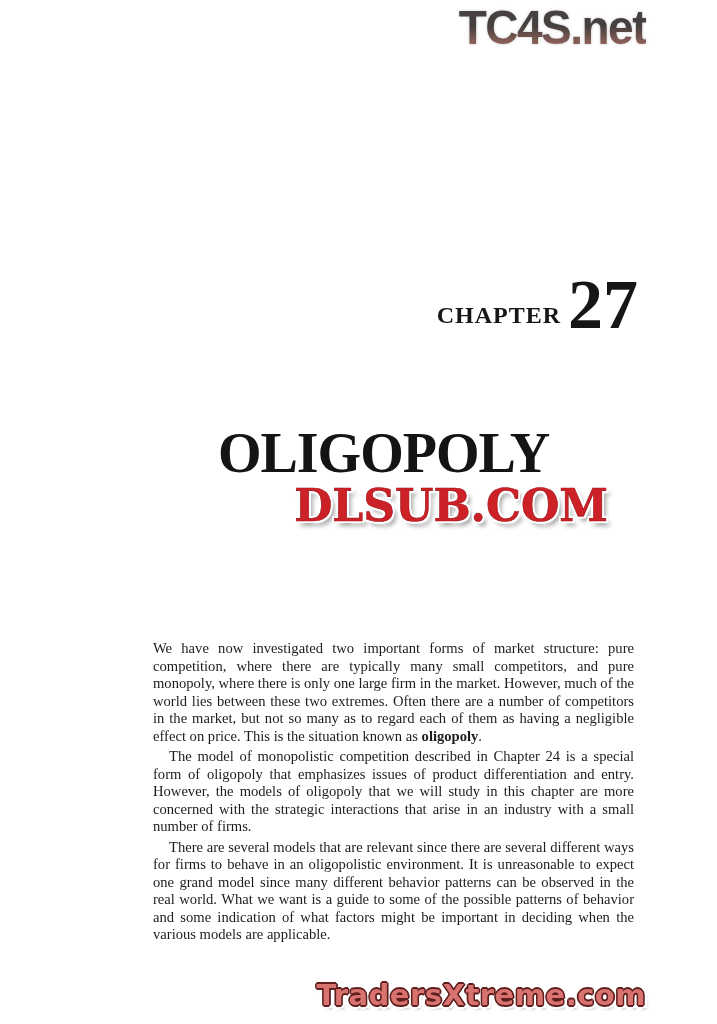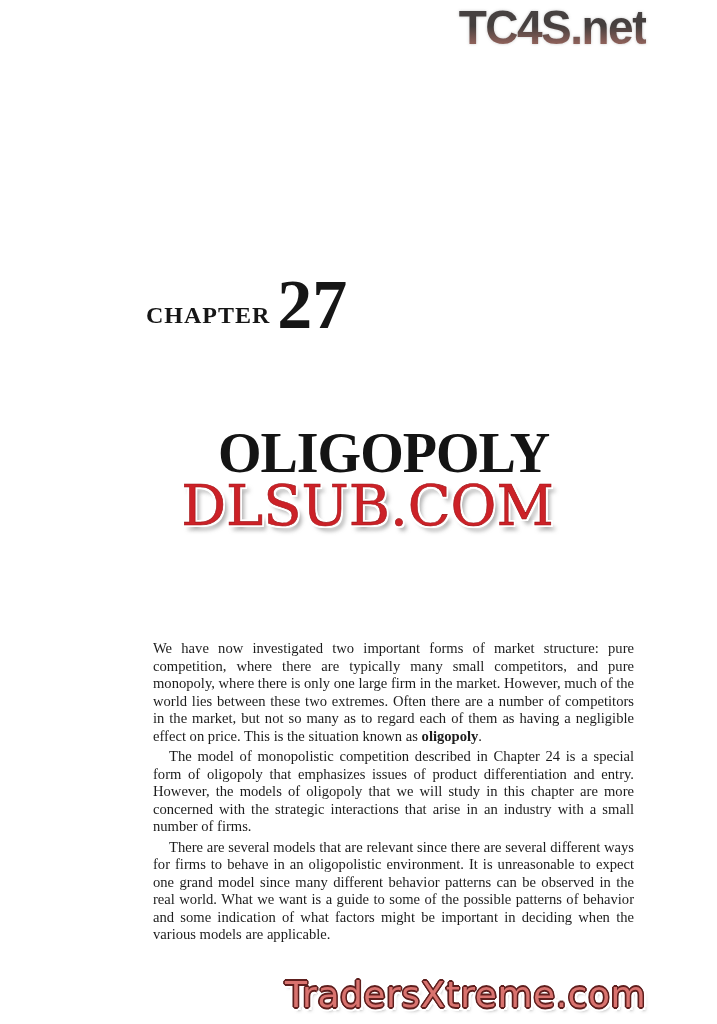--- a/index.html
+++ b/index.html
@@ -43,23 +43,23 @@
       -webkit-background-clip: text;
       background-clip: text;
       color: transparent;
     }
   }
 
   
   .chapter-line {
     position: absolute;
     top: 270px;
-    left: 146px;
+    left: 157px;
     width: 481px;
-    text-align: left;
+    text-align: right;
     line-height: 70px;
     white-space: nowrap;
     color: #161616;
   }
   .chapter-word {
     font-family: "Liberation Serif", serif;
     font-weight: bold;
     font-size: 24px;
     letter-spacing: 1px;
     vertical-align: 5px;
@@ -87,24 +87,24 @@
     color: #141414;
     white-space: nowrap;
   }
 
   
   .dlsub {
     position: absolute;
     top: 482px;
     left: 127px;
     width: 481px;
-    text-align: center;
+    text-align: right;
     font-family: "DejaVu Serif", serif;
-    font-weight: normal;
-    font-size: 56px;
+    font-weight: bold;
+    font-size: 44px;
     line-height: 48px;
     letter-spacing: 0px;
     color: var(--dlsub-red);
     -webkit-text-stroke: 0.6px var(--dlsub-edge);
     white-space: nowrap;
     text-shadow:
       -2px 0 0 #ffffff, 2px 0 0 #ffffff, 0 -2px 0 #ffffff, 0 2px 0 #ffffff,
       -2px -2px 0 #ffffff, 2px 2px 0 #ffffff, -2px 2px 0 #ffffff, 2px -2px 0 #ffffff,
       4px 5px 4px rgba(140,140,140,0.75);
   }
@@ -125,22 +125,22 @@
   .para + .para { margin-top: 3px; }
   .para.indent { text-indent: 16px; }
   .para b { font-weight: bold; }
 
   
   .traders {
     position: absolute;
     top: 978px;
     right: 4px;
     font-family: "DejaVu Sans", sans-serif;
-    font-weight: normal;
-    font-size: 36px;
+    font-weight: bold;
+    font-size: 29px;
     line-height: 34px;
     letter-spacing: 0.5px;
     color: var(--traders-salmon);
     white-space: nowrap;
     text-shadow:
       -1px -1px 0 var(--traders-edge), 1px -1px 0 var(--traders-edge),
       -1px 1px 0 var(--traders-edge), 1px 1px 0 var(--traders-edge),
       -1.6px 0 0 var(--traders-edge), 1.6px 0 0 var(--traders-edge),
       0 -1.6px 0 var(--traders-edge), 0 1.6px 0 var(--traders-edge),
       -3.2px -3.2px 0 #ffffff, 3.2px -3.2px 0 #ffffff,

